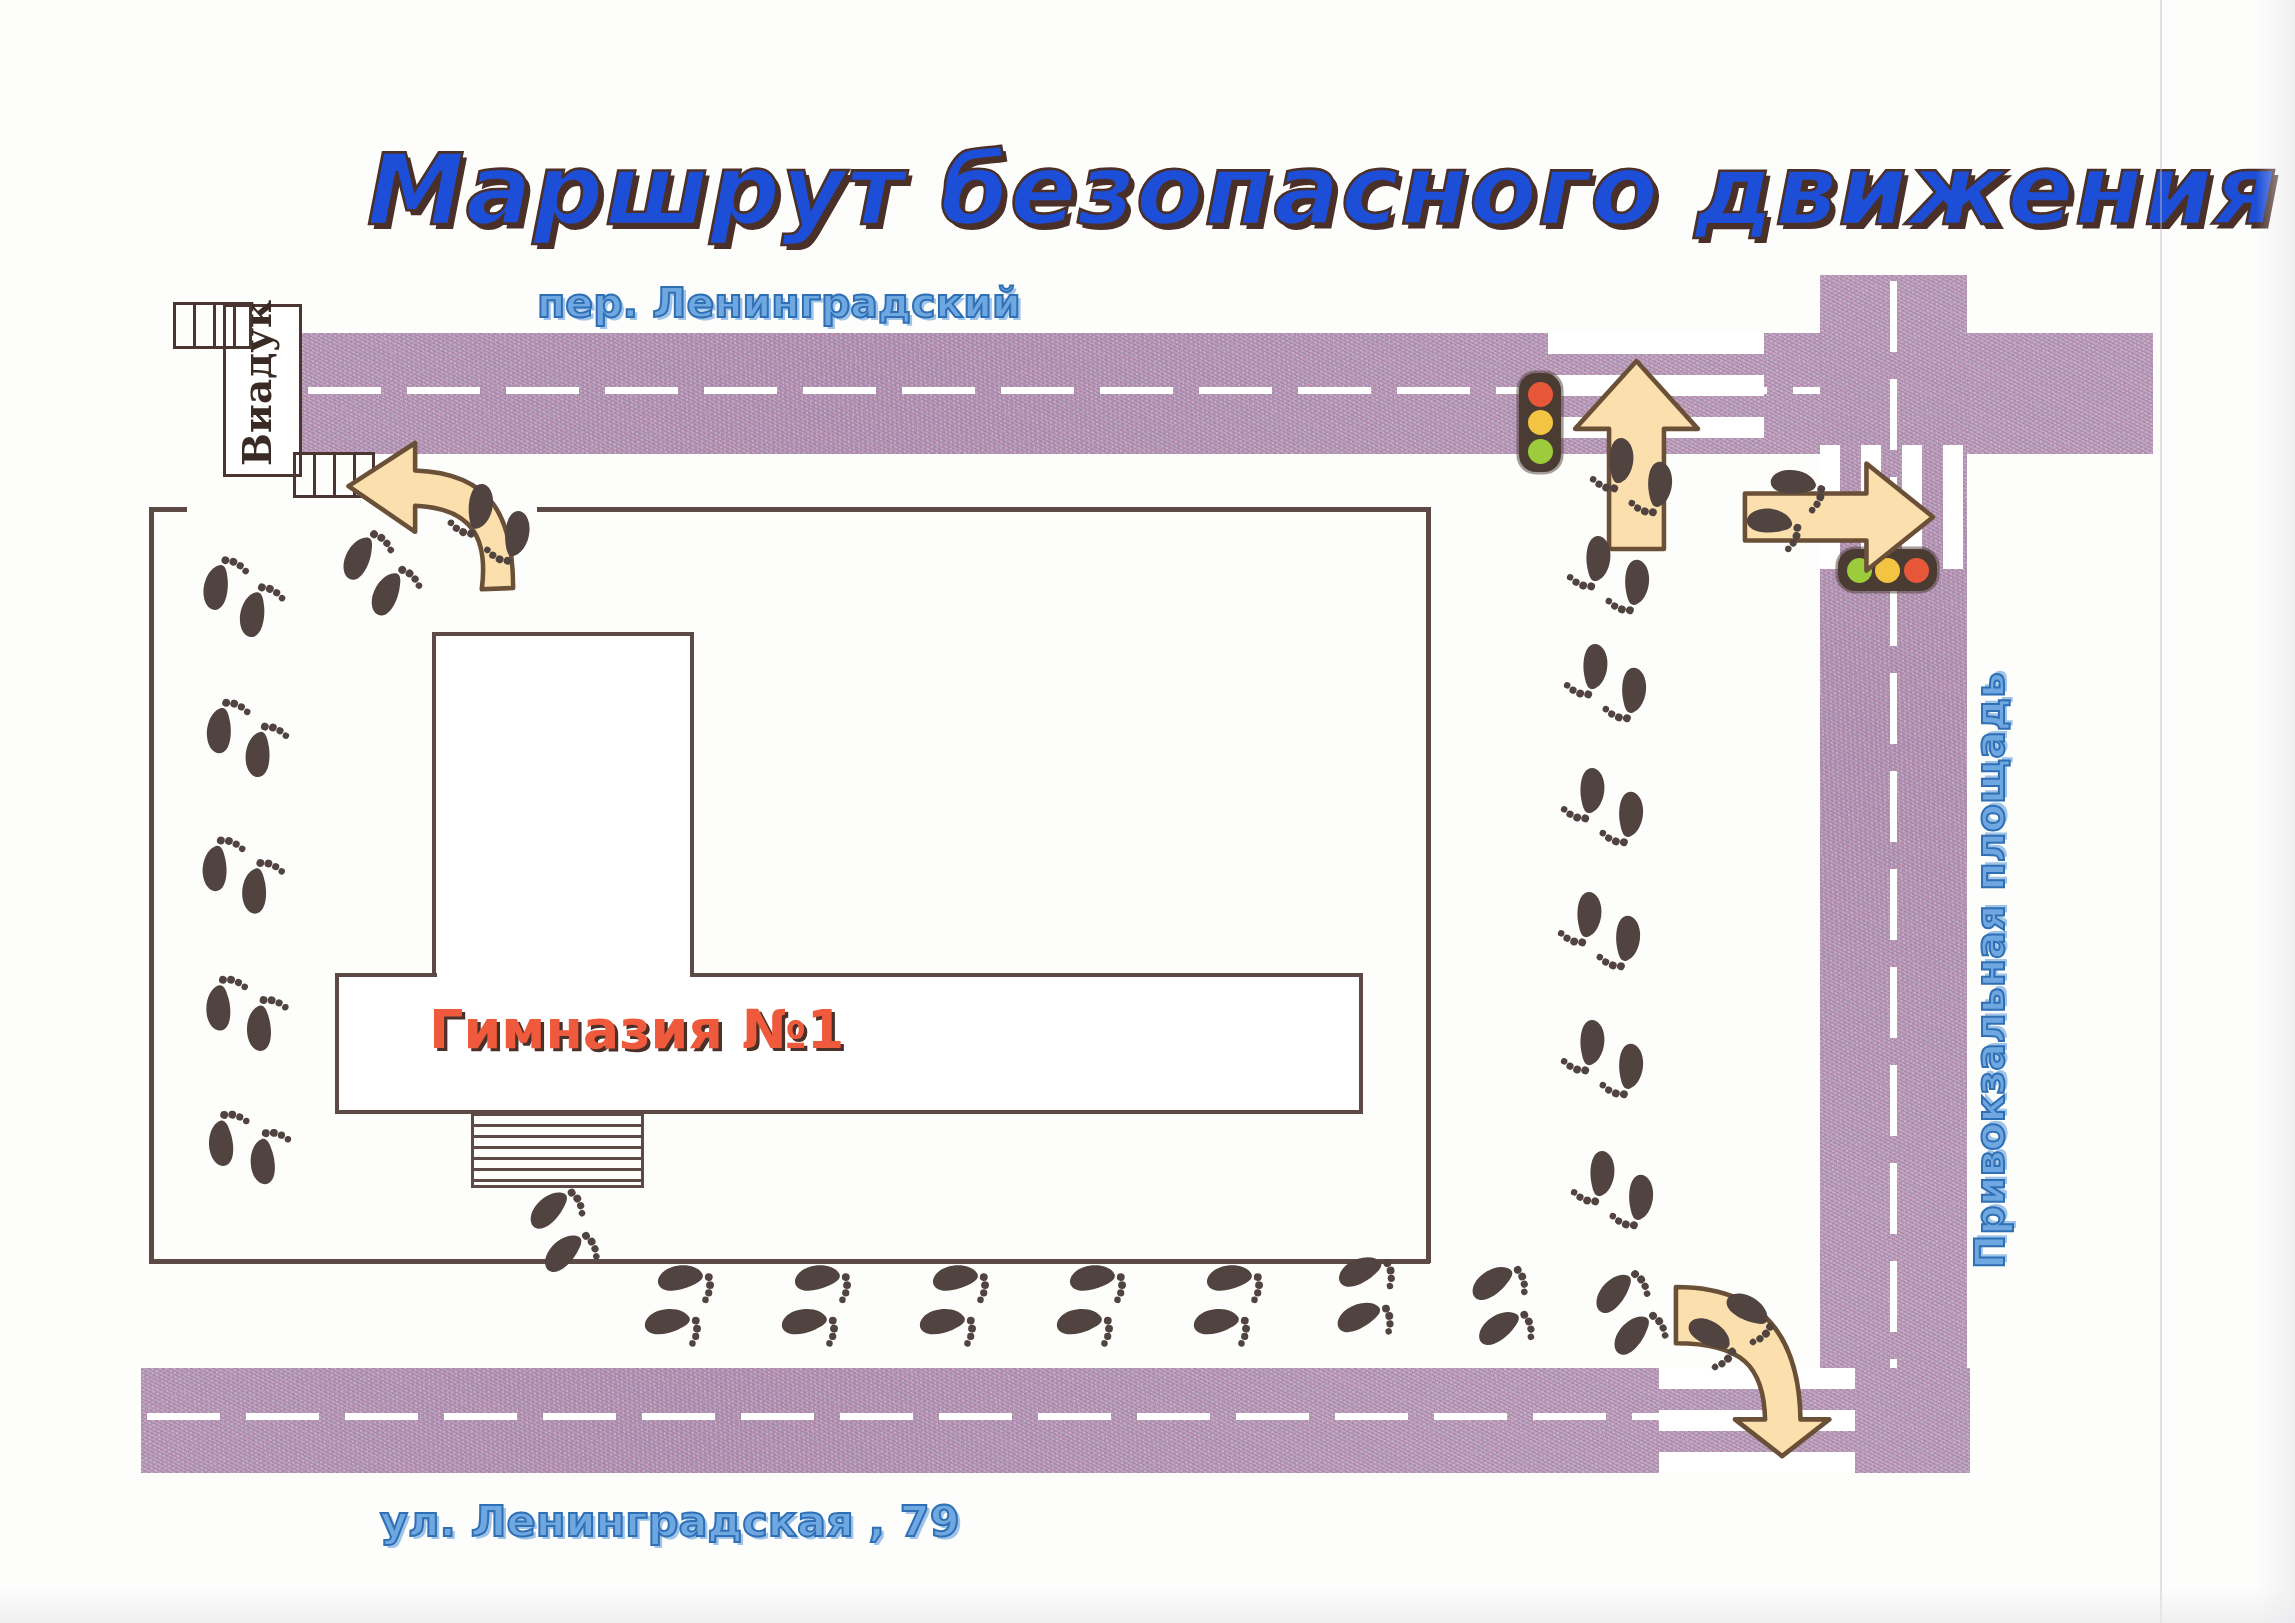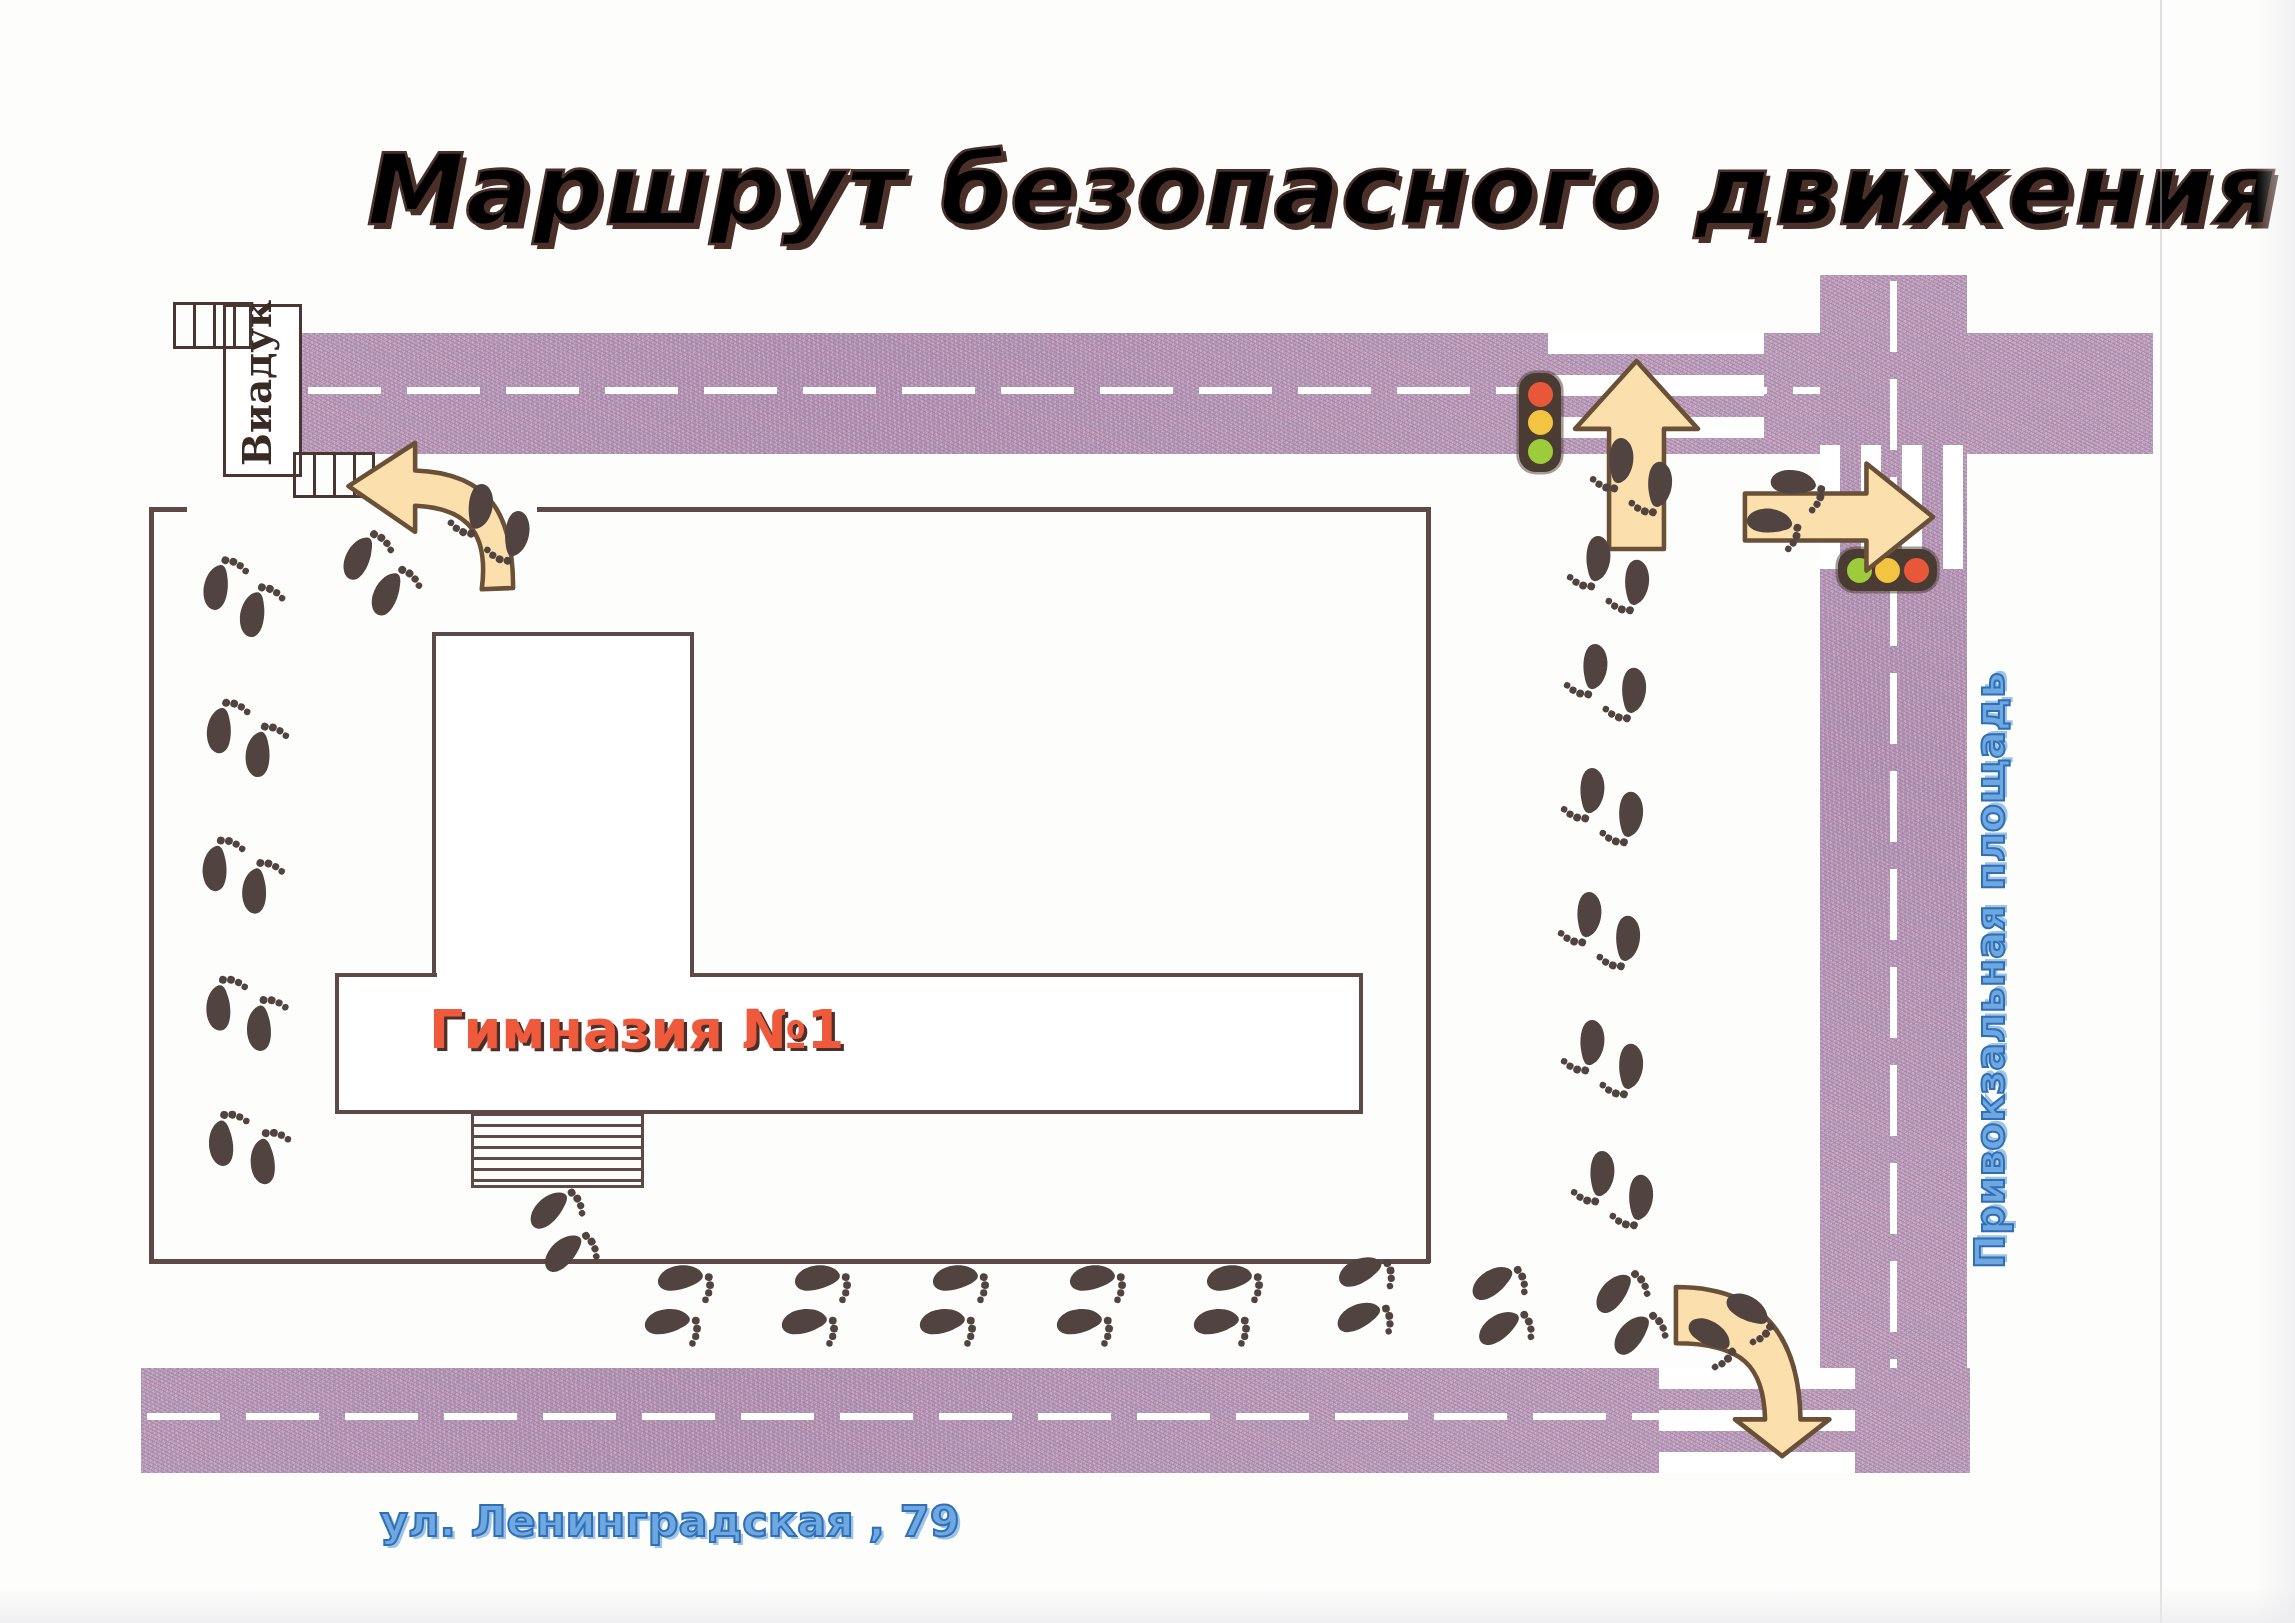--- a/index.html
+++ b/index.html
@@ -42,21 +42,21 @@
   
   .title {
     position: absolute;
     left: 367px; top: 141px;
     width: 1571px;
     font-family: "DejaVu Sans", sans-serif;
     font-size: 98px;
     font-weight: 700;
     font-style: italic;
     letter-spacing: 1.3px;
-    color: #000000;
+    color: #1d4ed8;
     -webkit-text-stroke: 2.6px #4a3028;
     text-shadow: 4.6px 4.6px 0 #4a3028;
     white-space: nowrap;
     line-height: 1;
   }
 
   
   .street-label {
     position: absolute;
     font-family: "DejaVu Sans", sans-serif;
@@ -680,20 +680,21 @@
         <circle cx="90" cy="26" r="6"></circle>
           <circle cx="102" cy="23" r="6"></circle>
           <circle cx="114" cy="24" r="5.5"></circle>
           <circle cx="125" cy="28" r="5"></circle>
       </g>
     </svg>
   </div>
 
   <div class="title">Маршрут безопасного движения</div>
 
+  <div class="street-label" id="label-lane-top">пер. Ленинградский</div>
 
   <div class="street-label" id="label-street-bot">ул. Ленинградская , 79</div>
 
   <div class="street-label" id="label-square">Привокзальная площадь</div>
 
   <div class="fold-line" style="left:2160px; top:0; width:2px; height:1623px;"></div>
   <div class="paper-edge-right"></div>
   <div class="paper-edge-bottom"></div>
 
 </div>

